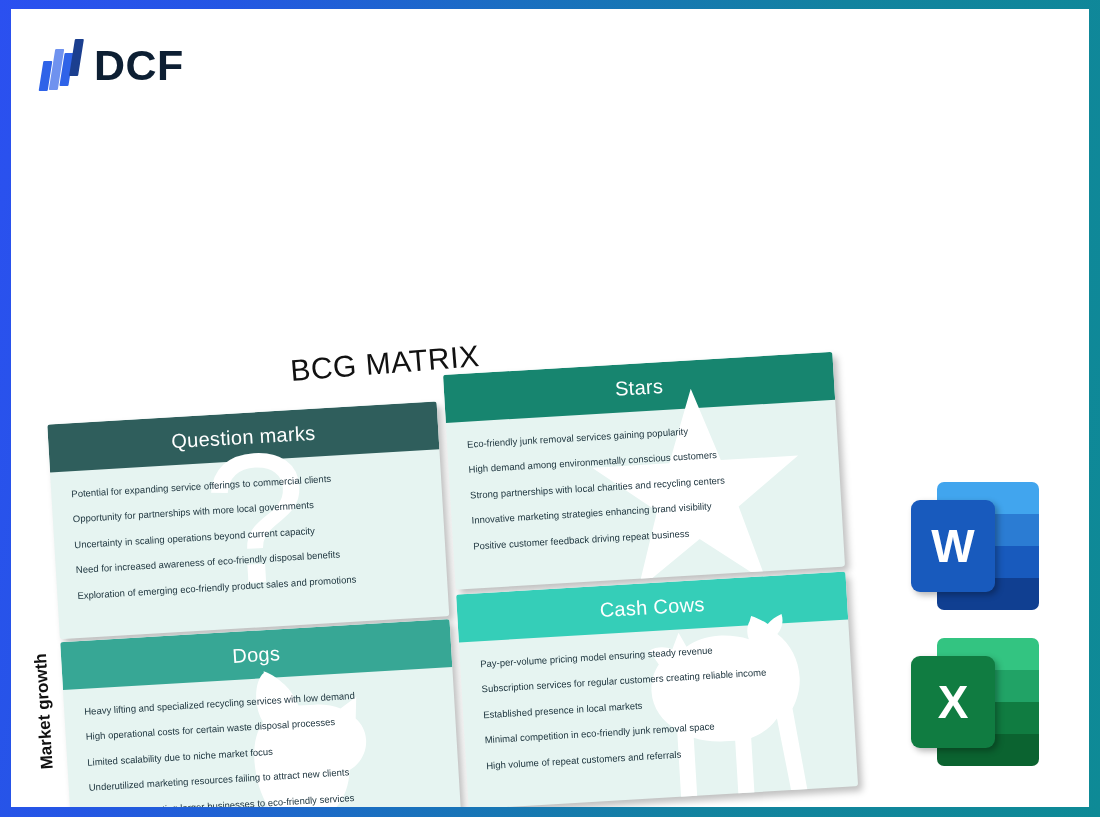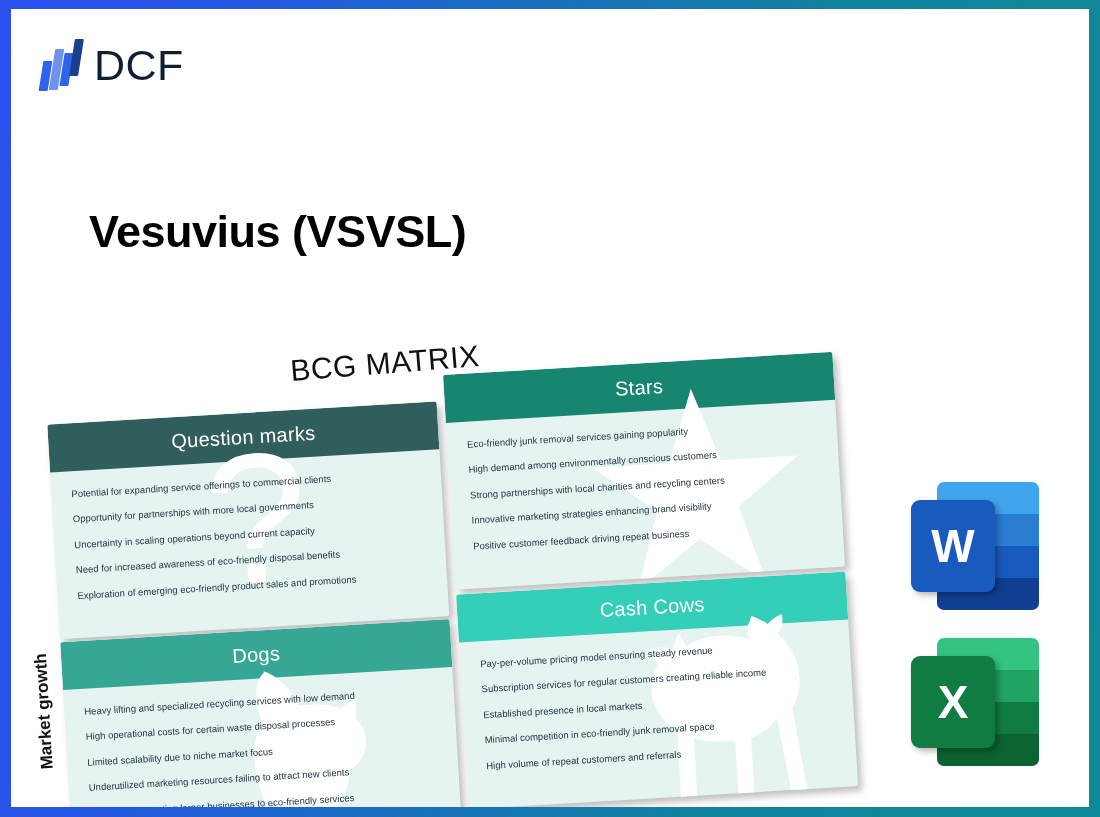--- a/index.html
+++ b/index.html
@@ -23,21 +23,21 @@
   }
 
   
   #brand{ position:absolute; left:30px; top:30px; display:flex; align-items:center; gap:13px; }
   #logo-mark{ width:40px; height:53px; position:relative; }
   #logo-mark i{ position:absolute; display:block; border-radius:1px; transform:skewX(-9deg); }
   #logo-mark i.b1{ left:0px;  top:22px; width:9px; height:30px; background:#2f63e8; }
   #logo-mark i.b2{ left:11px; top:10px; width:9px; height:41px; background:#6f92ef; }
   #logo-mark i.b3{ left:21px; top:14px; width:9px; height:33px; background:#2f63e8; }
   #logo-mark i.b4{ left:31px; top:0px;  width:9px; height:37px; background:#1b3f8f; }
-  #logo-text{ font-size:43px; font-weight:400; letter-spacing:0.5px; color:#0d1f33; line-height:1; }
+  #logo-text{ font-size:43px; font-weight:700; letter-spacing:0.5px; color:#0d1f33; line-height:1; }
 
   #page-title{
     position:absolute; left:78px; top:197px;
     font-size:45px; font-weight:bold; color:#000; letter-spacing:-0.5px;
   }
 
   
   #matrix-wrap{
     position:absolute; left:10px; top:345px;
     width:860px; height:500px;
@@ -114,21 +114,20 @@
   <div id="brand">
     <div id="logo-mark">
       <i class="b1"></i>
           <i class="b2"></i>
           <i class="b3"></i>
           <i class="b4"></i>
     </div>
     <div id="logo-text">DCF</div>
   </div>
 
-  <div id="page-title">Vesuvius (VSVSL)</div>
 
   <div id="matrix-wrap">
 
     <div id="matrix-title">BCG MATRIX</div>
     <div id="axis-label">Market growth</div>
 
     <div class="quad q-qm">
       <div class="quad-head">Question marks</div>
       <div class="quad-body">
         <div class="watermark wm-q">?</div>

